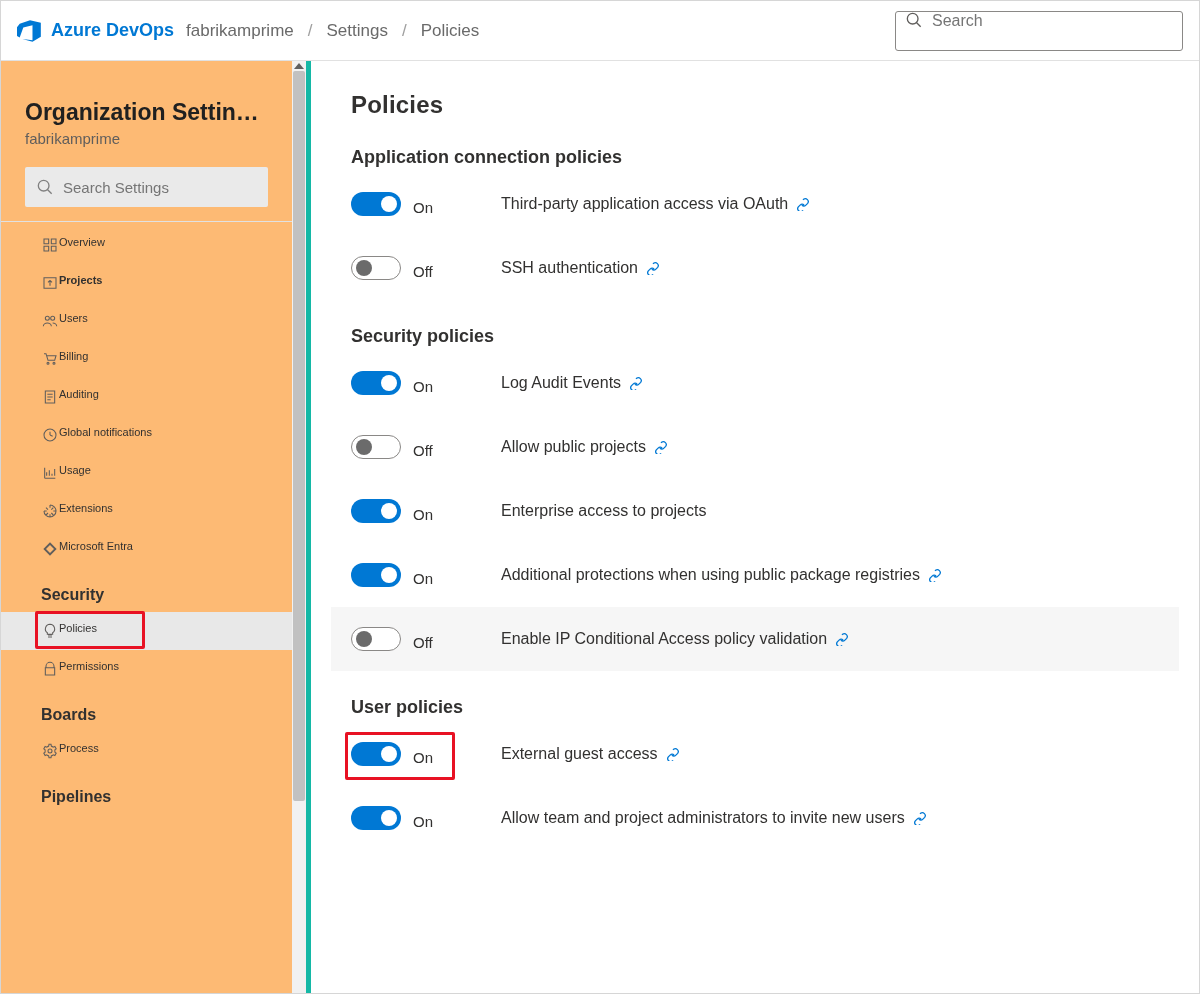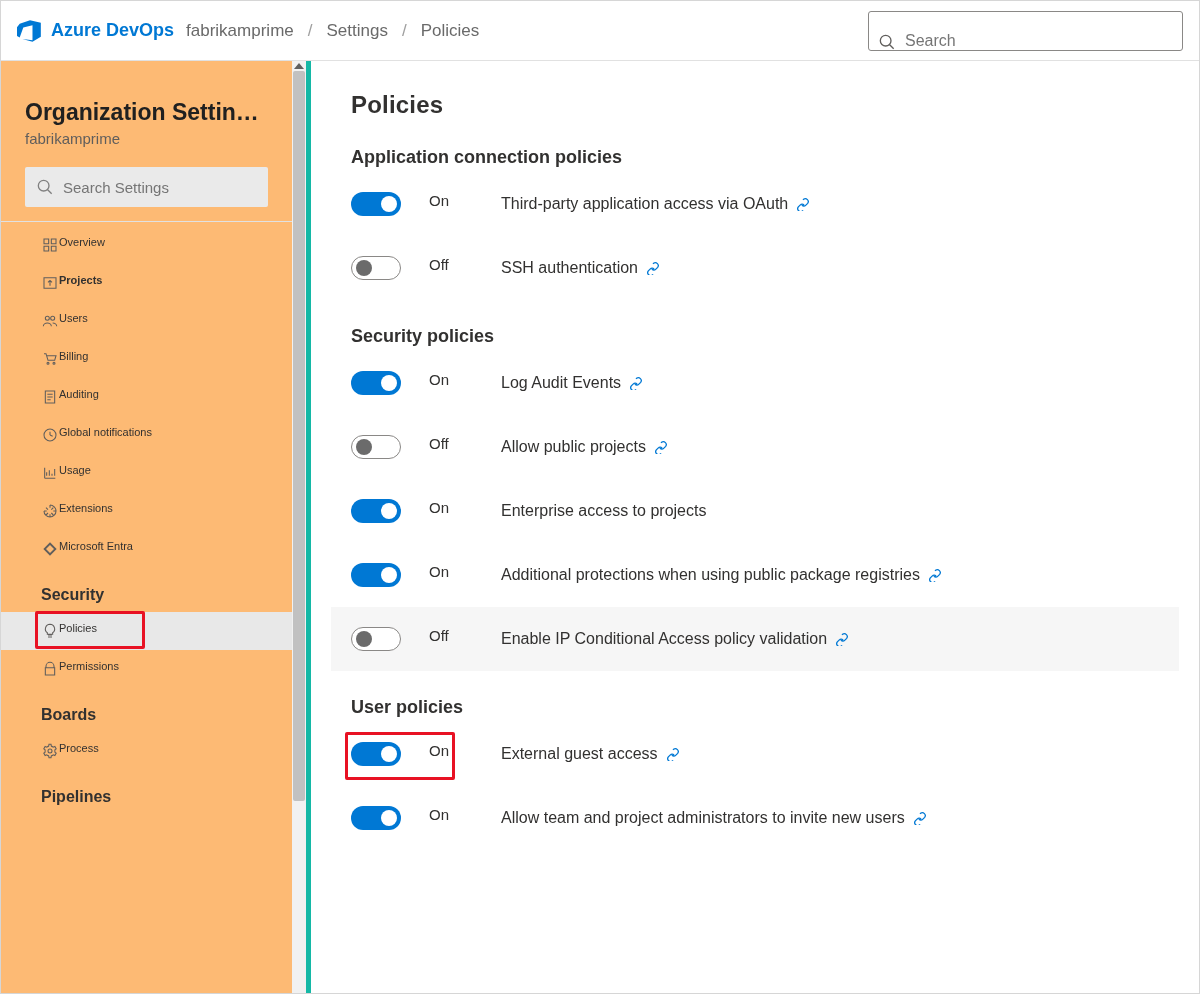--- a/index.html
+++ b/index.html
@@ -2,21 +2,21 @@
 <html><head>
 <meta charset="utf-8">
 <style>
   * { box-sizing: border-box; margin: 0; padding: 0; }
   body { font-family: "Segoe UI", -apple-system, sans-serif; font-size: 14px; color: #323130; background: #fff; width: 1200px; height: 994px; overflow: hidden; border: 1px solid #d6d6d6; }
   .topbar { height: 60px; display: flex; align-items: center; padding: 0 16px; border-bottom: 1px solid #e1e1e1; }
   .logo-wrap { display: flex; align-items: center; gap: 8px; }
   .brand { color: #0078d4; font-weight: 600; font-size: 18px; }
   .crumbs { display: flex; align-items: center; gap: 14px; margin-left: 12px; font-size: 17px; color: #6a6a6a; }
   .crumb-sep { color: #a0a0a0; }
-  .top-search { margin-left: auto; width: 315px; height: 40px; border: 1px solid #8a8886; border-radius: 3px; display: flex; align-items: flex-end; padding: 0 10px; gap: 10px; }
+  .top-search { margin-left: auto; width: 288px; height: 40px; border: 1px solid #8a8886; border-radius: 3px; display: flex; align-items: flex-start; padding: 0 10px; gap: 10px; }
   .top-search input { border: none; outline: none; font-size: 16px; width: 100%; color: #605e5c; }
   .layout { display: flex; height: calc(100% - 60px); }
   .sidebar-wrap { width: 310px; background: #fdba74; border-right: 5px solid #14b8a6; position: relative; display: flex; }
   .sidebar { flex: 1; padding: 18px 0 18px 0; overflow: hidden; }
   .scroll-track { width: 14px; background: #f1f1f1; position: relative; }
   .scroll-thumb { position: absolute; left: 1px; right: 1px; top: 10px; height: 730px; background: #c1c1c1; border-radius: 2px; }
   .scroll-arrow { width: 0; height: 0; border-left: 5px solid transparent; border-right: 5px solid transparent; border-bottom: 6px solid #606060; position: absolute; top: 2px; left: 2px; }
   .sb-head { padding: 20px 24px 6px 24px; }
   .sb-title { font-size: 23px; font-weight: 600; color: #202020; white-space: nowrap; overflow: hidden; text-overflow: ellipsis; }
   .sb-sub { color: #605e5c; font-size: 15px; margin-top: 4px; }
@@ -25,21 +25,21 @@
   .sb-hr { border: none; border-top: 1px solid #e1e1e1; margin: 14px 0 4px 0; }
   .sb-group { font-size: 16px; font-weight: 600; padding: 18px 24px 8px 40px; color: #323130; }
   .sb-item { display: flex; align-items: flex-start; padding: 10px 24px 10px 40px; font-size: 11px; color: #323130; cursor: pointer; }
   .sb-item .ic { width: 18px; height: 18px; display: inline-flex; align-items: center; justify-content: center; color: #605e5c; }
   .sb-item.active { background: #e8e8e8; }
   .sb-highlight { border: 3px solid #e81123; border-radius: 2px; position: absolute; pointer-events: none; }
   .main { flex: 1; padding: 30px 40px; overflow-y: auto; }
   .page-title { font-size: 24px; font-weight: 600; margin-bottom: 28px; letter-spacing: 0.2px; }
   .section-title { font-size: 18px; font-weight: 600; margin: 26px 0 4px 0; }
   .policy-row { display: flex; align-items: center; padding: 20px 0; }
-  .toggle-cell { width: 150px; display: flex; align-items: flex-start; gap: 28px; }
+  .toggle-cell { width: 150px; display: flex; align-items: flex-end; gap: 12px; }
   .toggle { width: 50px; height: 24px; border-radius: 12px; position: relative; cursor: pointer; }
   .toggle.on { background: #0078d4; }
   .toggle.off { background: #fff; border: 1.5px solid #8a8886; }
   .knob { width: 16px; height: 16px; border-radius: 50%; position: absolute; top: 4px; }
   .toggle.on .knob { right: 4px; background: #fff; }
   .toggle.off .knob { left: 4px; top: 2.5px; background: #6b6b6b; }
   .tog-label { font-size: 15px; }
   .policy-label { font-size: 16px; color: #323130; }
   .link-ic { color: #0078d4; margin-left: 8px; cursor: pointer; display:inline-flex; vertical-align: middle;}
   .row-hl { background: #f6f6f6; margin: 0 -20px; padding-left: 20px; padding-right: 20px; }

